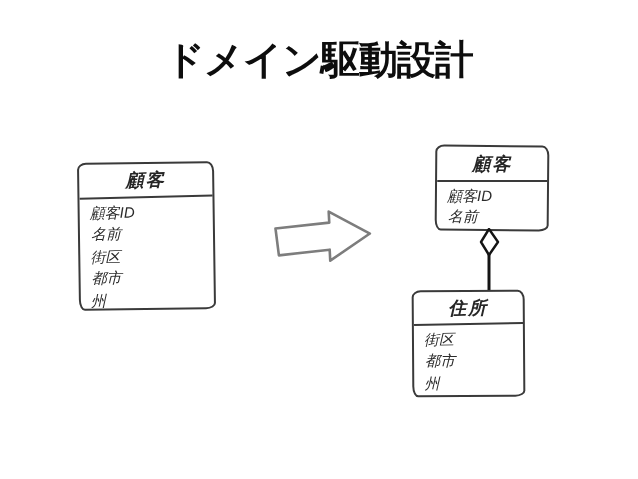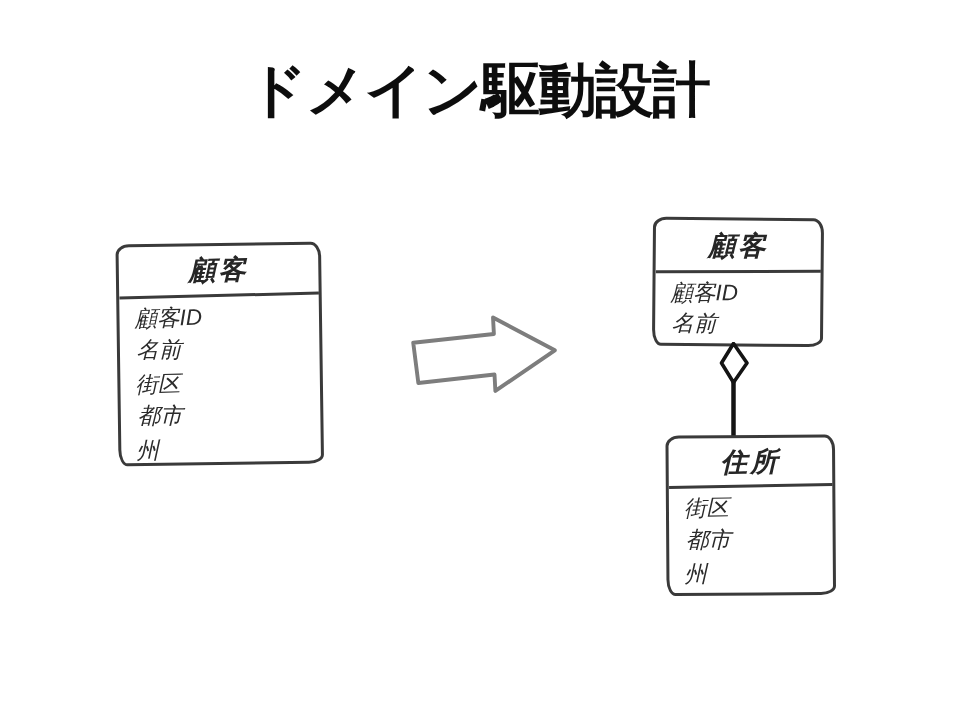--- a/index.html
+++ b/index.html
@@ -50,21 +50,21 @@
   .uml-box .attr { white-space: nowrap; transform: rotate(-0.8deg); }
   .uml-box .attr:nth-child(2n) { transform: rotate(0.6deg) translateX(1px); }
 
   .box-before { left: 78px; top: 162px; width: 137px; height: 148px; transform: rotate(-0.8deg); }
   .box-before .uml-title { height: 34px; }
 
   .box-after-customer { left: 435px; top: 145px; width: 114px; height: 86px; transform: rotate(0.5deg); }
   .box-after-customer .uml-title { height: 35px; }
   .box-after-customer .uml-attrs { line-height: 21px; }
 
-  .box-after-address { left: 444px; top: 290px; width: 113px; height: 107px; transform: rotate(-0.4deg); }
+  .box-after-address { left: 412px; top: 290px; width: 113px; height: 107px; transform: rotate(-0.4deg); }
   .box-after-address .uml-title { height: 33px; }
 
   .transform-arrow {
     position: absolute;
     left: 271px; top: 207px; width: 104px; height: 60px;
     transform: rotate(-3deg);
   }
   .connector {
     position: absolute;
     left: 477px; top: 228px; width: 24px; height: 65px;

